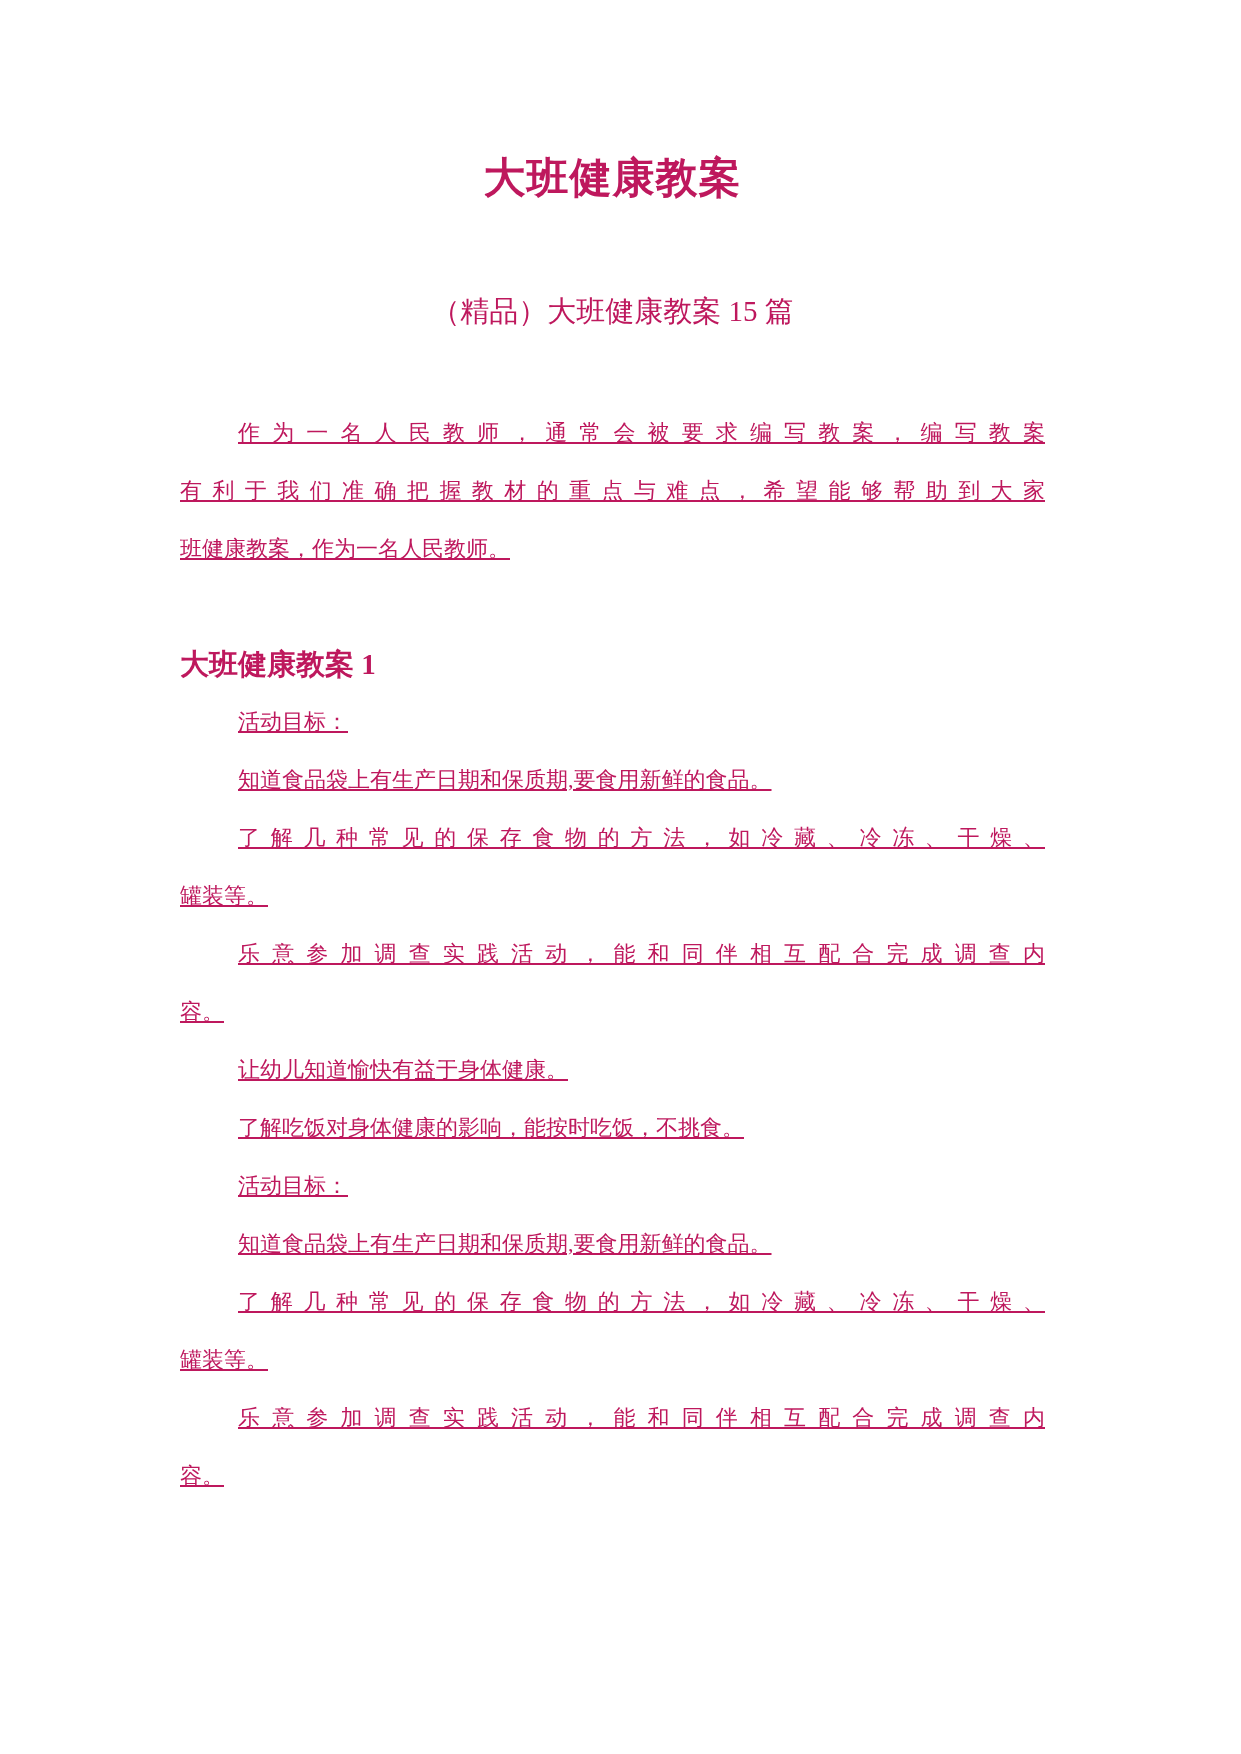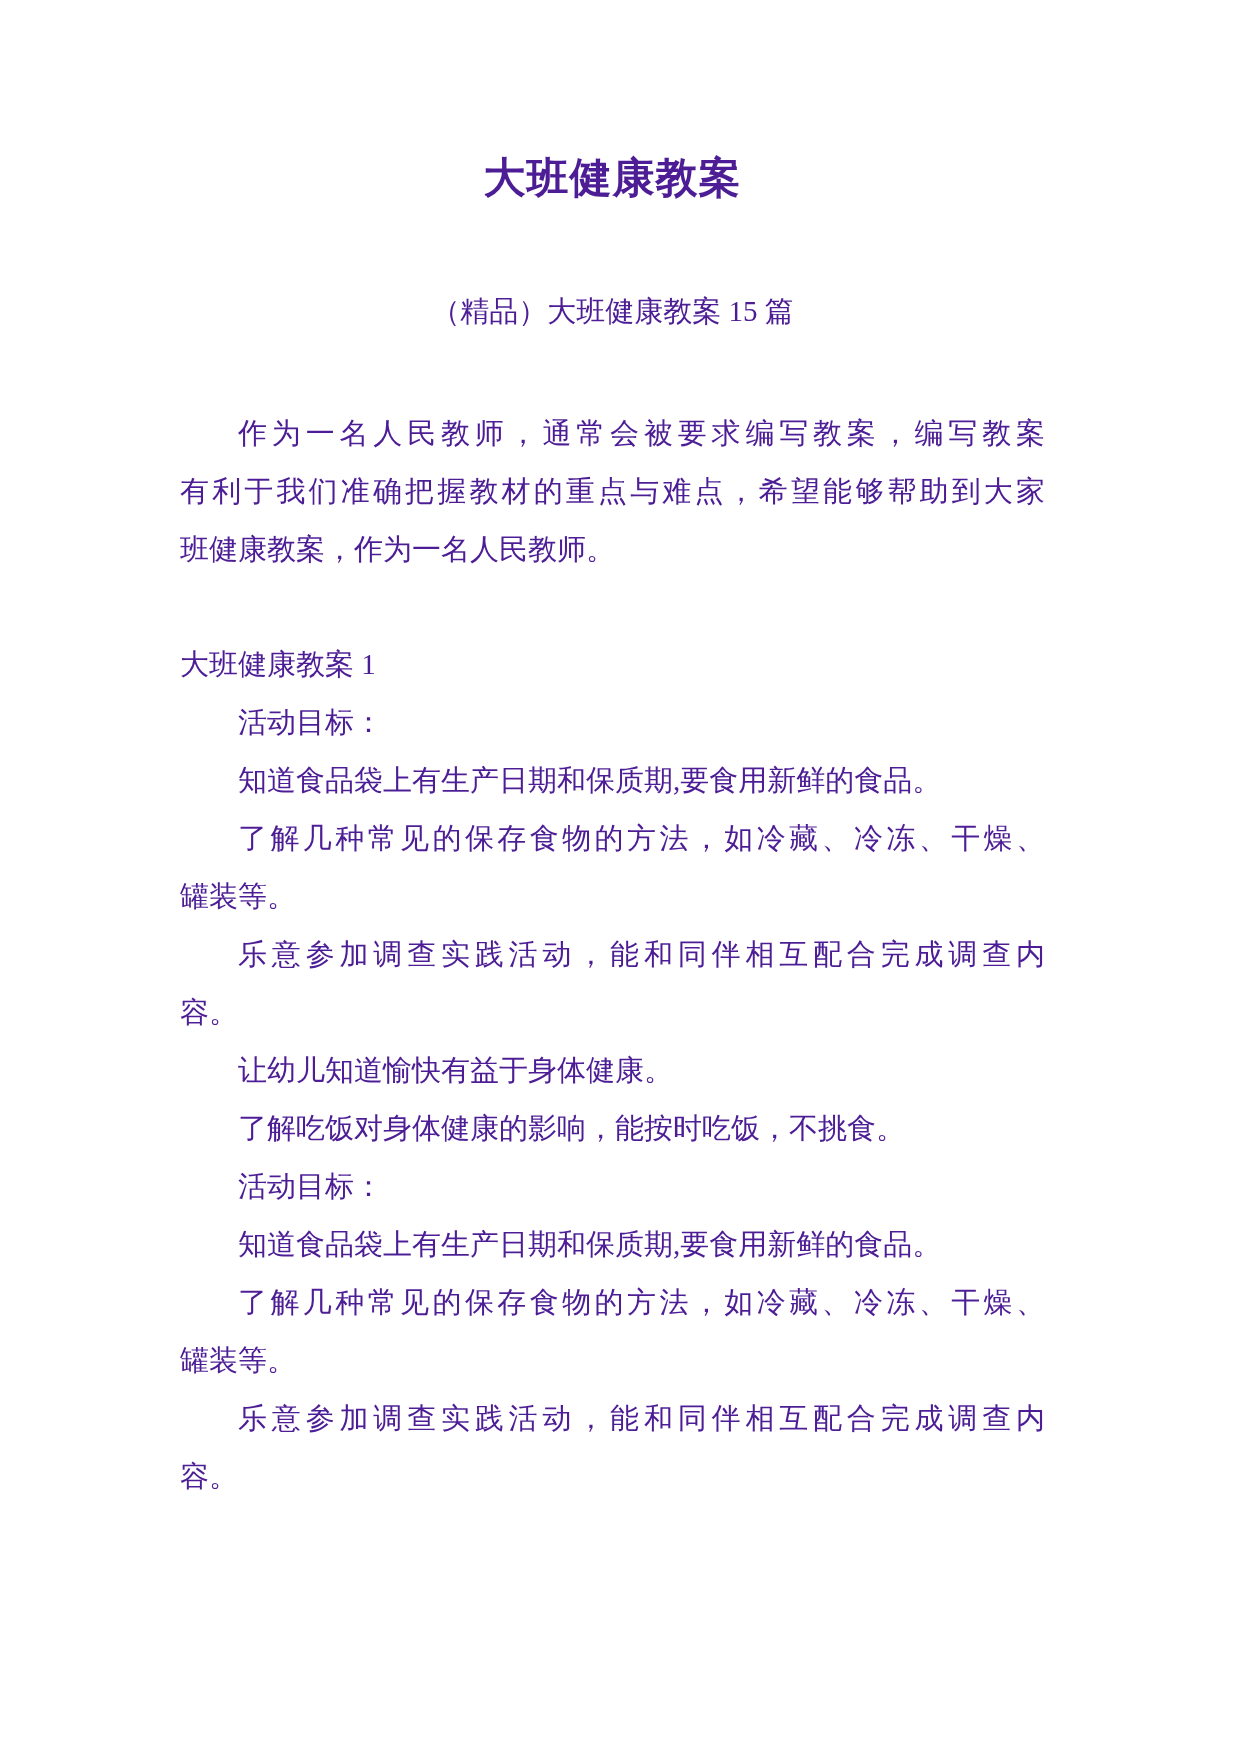--- a/index.html
+++ b/index.html
@@ -3,21 +3,21 @@
 <meta charset="utf-8">
 <style>
   * { margin: 0; padding: 0; box-sizing: border-box; }
   html, body { background: #e8e8e8; }
   .page {
     position: relative;
     width: 1241px;
     height: 1754px;
     margin: 0 auto;
     background: #ffffff;
-    color: #4c1d95;
+    color: #be185d;
     font-family: "Liberation Serif", "DejaVu Serif", serif;
     overflow: hidden;
   }
   .content {
     position: absolute;
     left: 180px;
     top: 0;
     width: 865px;
     padding-top: 150px;
   }
@@ -36,28 +36,29 @@
     text-align: center;
   }
   .intro {
     margin-top: 64px;
   }
   .section {
     margin-top: 57px;
   }
   .heading {
     font-size: 29px;
-    font-weight: normal;
+    font-weight: bold;
     line-height: 58px;
   }
   .line {
-    font-size: 29px;
+    font-size: 22px;
     line-height: 58px;
     white-space: nowrap;
     text-align: left;
+    text-decoration: underline;
   }
   .line.indent {
     text-indent: 58px;
   }
   .line.stretch {
     white-space: normal;
     text-align: justify;
     text-align-last: justify;
     text-justify: inter-character;
   }

